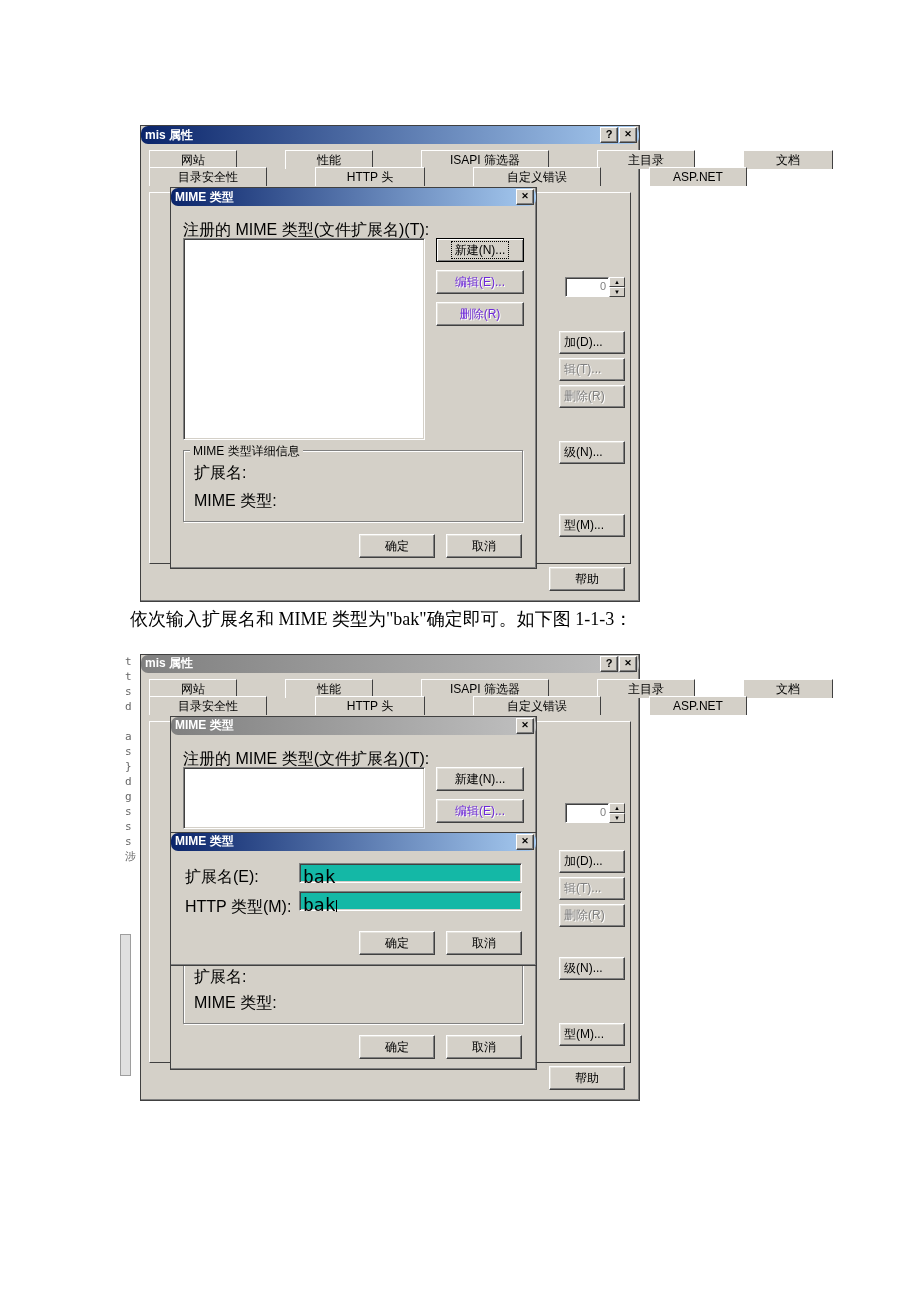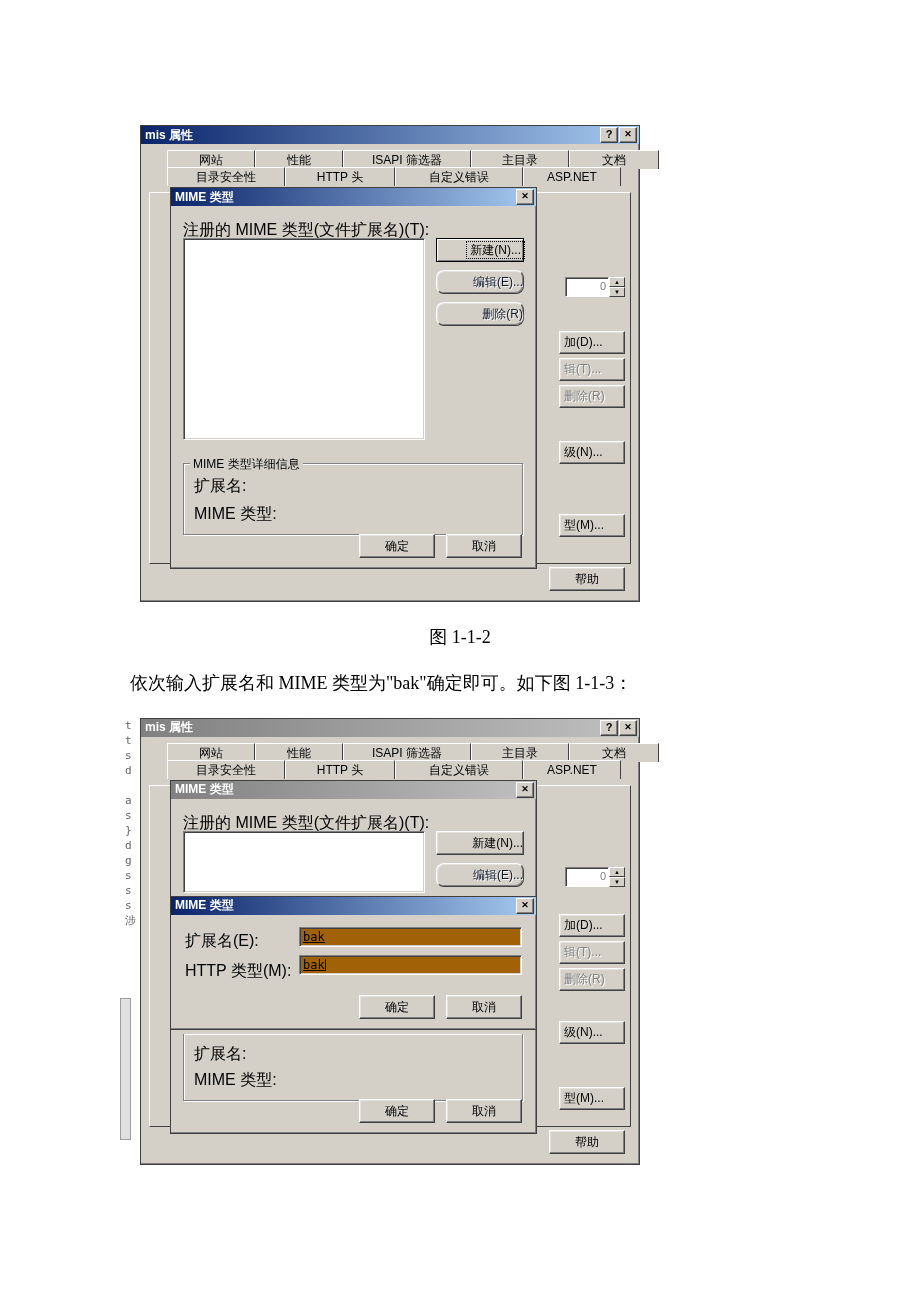--- a/index.html
+++ b/index.html
@@ -24,20 +24,21 @@
     display: flex;
     align-items: center;
     justify-content: space-between;
     height: 18px;
     background: linear-gradient(to right, #0a246a, #a6caf0);
     color: #fff;
     font-weight: bold;
     font-size: 12px;
     padding: 0 2px 0 4px;
     font-family: "SimSun", sans-serif;
+    border-radius: 7px;
   }
   .titlebar-inactive {
     background: linear-gradient(to right, #808080, #c0c0c0);
   }
   .title-btns {
     display: flex;
     gap: 1px;
   }
   .title-btn {
     width: 16px;
@@ -58,21 +59,22 @@
   .title-btn.close::before { content: "✕"; font-family: sans-serif; font-weight: bold; font-size: 9px;}
   
   .tabstrip {
     position: relative;
     padding: 8px 10px 0 10px;
     height: 40px;
   }
   .tabrow {
     display: flex;
     position: absolute;
-    left: 26px;
+    left: 8px;
+    gap: 48px;
   }
   .tabrow.back { top: 6px; }
   .tabrow.front { top: 23px; }
   .tab {
     height: 18px;
     line-height: 18px;
     padding: 0 18px;
     text-align: center;
     border-top: 1px solid #fff;
     border-left: 1px solid #fff;
@@ -156,44 +158,43 @@
     border-top: 1px solid #808080;
     border-left: 1px solid #808080;
     border-right: 1px solid #fff;
     border-bottom: 1px solid #fff;
     box-shadow: inset 1px 1px 0 #404040, inset -1px -1px 0 #d4d0c8;
   }
   .btn {
     position: absolute;
     height: 22px;
     line-height: 22px;
-    text-align: right;
+    text-align: center;
     background: #d4d0c8;
     border-top: 1px solid #fff;
     border-left: 1px solid #fff;
     border-right: 1px solid #404040;
     border-bottom: 1px solid #404040;
     box-shadow: inset -1px -1px 0 #808080, inset 1px 1px 0 #e4e2dc;
     font-size: 12px;
   }
   .btn.default {
     border: 1px solid #000;
     box-shadow: inset 1px 1px 0 #fff, inset -1px -1px 0 #808080;
   }
   .btn.dotted span {
      outline: 1px dotted #000;
      outline-offset: 1px;
      padding: 0 2px;
   }
-  .btn.disabled { color: #0f172a; text-shadow: 1px 1px 0 #fff; border-radius: 8px; }
+  .btn.disabled { color: #6d28d9; text-shadow: 1px 1px 0 #fff; }
   .groupbox {
     position: absolute;
     border: 1px solid #808080;
     box-shadow: inset 1px 1px 0 #fff, 1px 1px 0 #fff;
-    margin-top: 13px;
   }
   .groupbox-title {
     position: absolute;
     top: -8px;
     left: 6px;
     background: #d4d0c8;
     padding: 0 3px;
     font-size: 12px;
   }
   .bottom-btn {
@@ -205,31 +206,30 @@
     border-top: 1px solid #fff;
     border-left: 1px solid #fff;
     border-right: 1px solid #404040;
     border-bottom: 1px solid #404040;
     box-shadow: inset -1px -1px 0 #808080, inset 1px 1px 0 #e4e2dc;
     font-size: 12px;
     width: 74px;
   }
   .edit {
     position: absolute;
-    background: #a16207;
+    background: #14b8a6;
     border-top: 1px solid #808080;
     border-left: 1px solid #808080;
     border-right: 1px solid #fff;
     border-bottom: 1px solid #fff;
     box-shadow: inset 1px 1px 0 #404040, inset -1px -1px 0 #d4d0c8;
     padding: 2px 3px;
-    font-size: 12px;
+    font-size: 18px;
     height: 14px;
     font-family: "SimSun", monospace;
-    text-decoration: underline;
   }
   .edit .caret {
     display:inline-block;
     width:1px;height:12px;background:#000;
     vertical-align: middle;
     margin-left:0px;
   }
   
   .caption {
     text-align: center;
@@ -340,21 +340,20 @@
       <div class="mime-label" style="left:10px; top:12px;">扩展名:</div>
       <div class="mime-label" style="left:10px; top:40px;">MIME 类型:</div>
     </div>
 
     <div class="bottom-btn" style="left:188px; bottom:10px;">确定</div>
     <div class="bottom-btn" style="left:275px; bottom:10px;">取消</div>
   </div>
 
 </div>
 
-<div class="caption">图 1-1-2</div>
 <div class="bodytext">依次输入扩展名和 MIME 类型为"bak"确定即可。如下图 1-1-3：</div>
 
 <div style="height:20px;"></div>
 
 <div class="figure-block2">
 
   <div class="cropletters">t
 t
 s
 d

